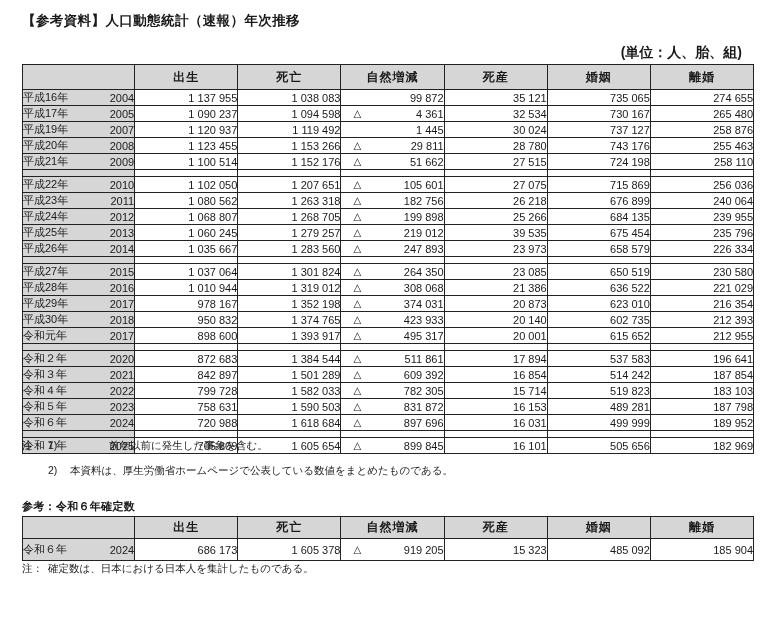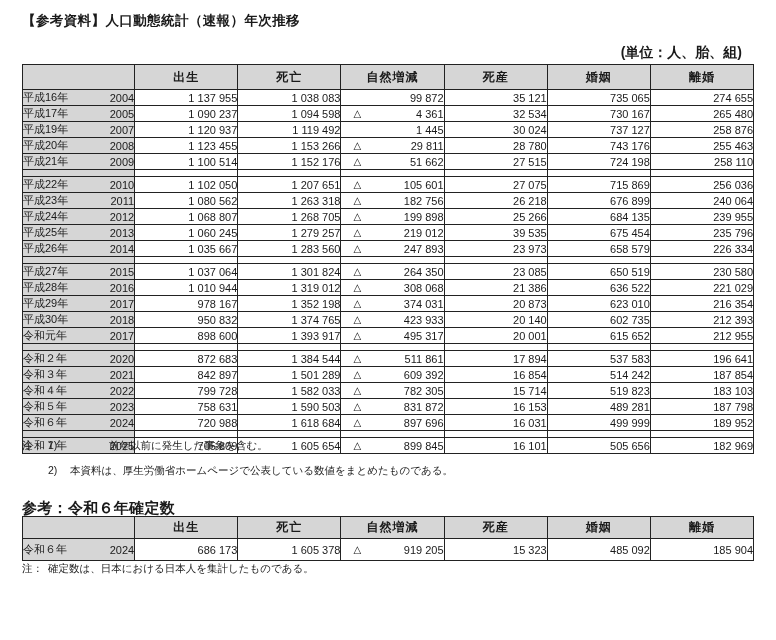--- a/index.html
+++ b/index.html
@@ -153,21 +153,21 @@
     flex: 0 0 22px;
   }
   .note-text { flex: 1 1 auto; }
   .note-text .l2 { display: block; margin-left: 39px; }
 
   
   .sub-caption {
     position: absolute;
     left: 22px;
     top: 499px;
-    font-size: 15px;
+    font-size: 11px;
     font-weight: bold;
     letter-spacing: 0.3px;
     font-family: Liberation Mono, monospace;
   }
   .sub-table-wrap {
     position: absolute;
     left: 22px;
     top: 516px;
     width: 732px;
   }

